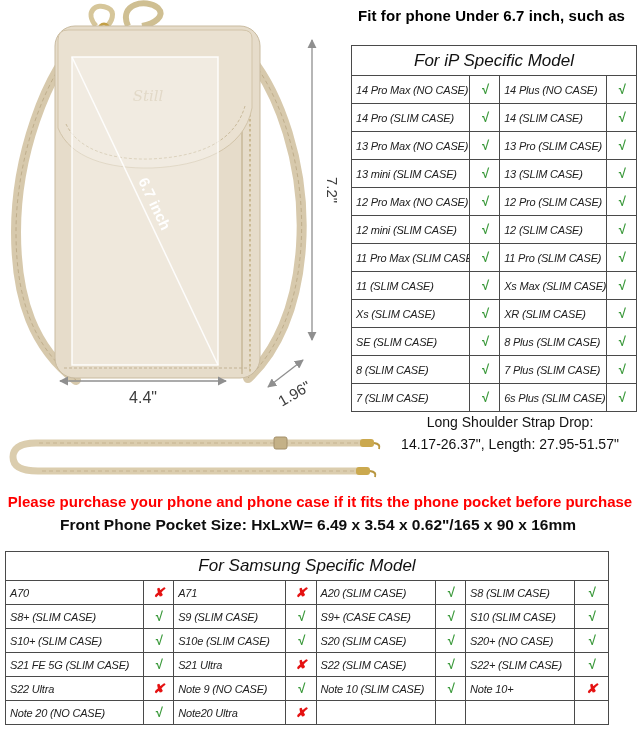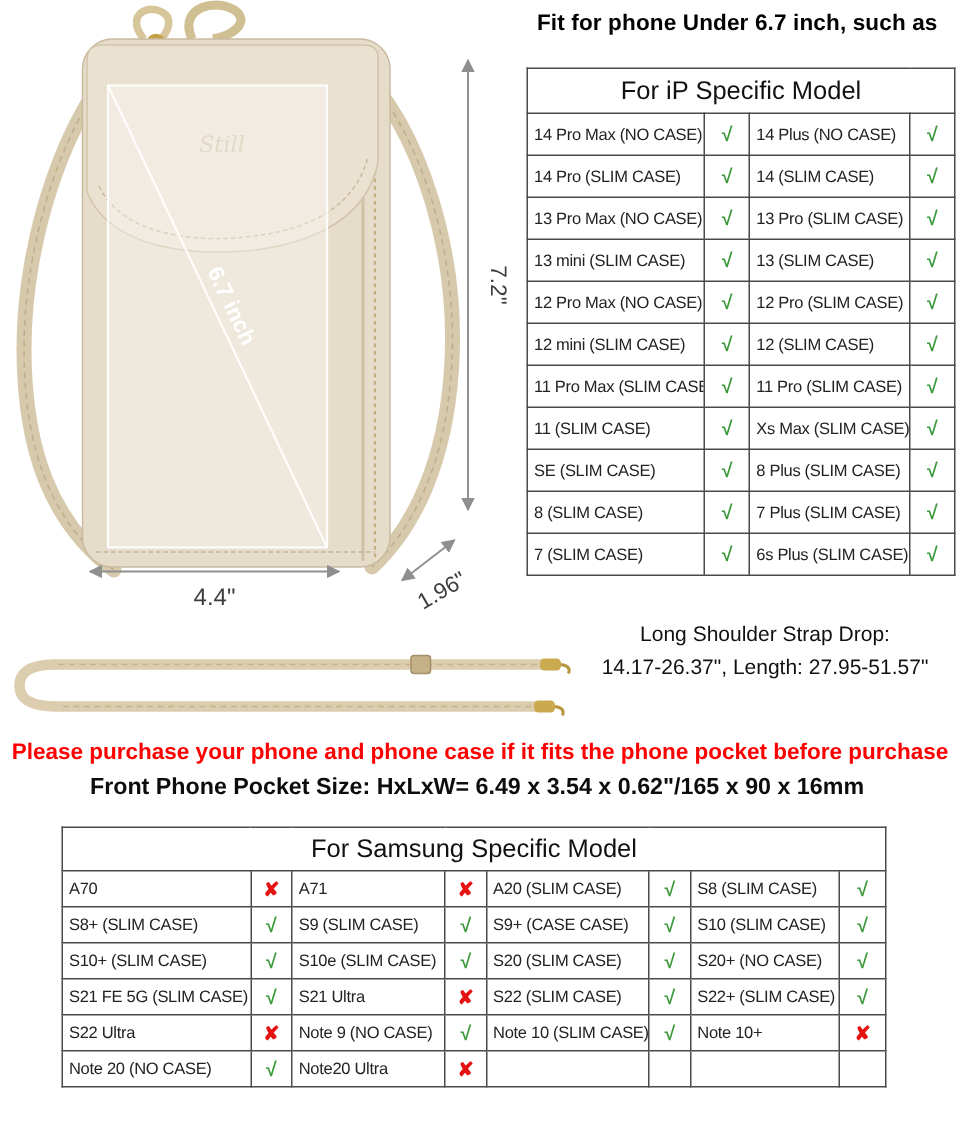--- a/index.html
+++ b/index.html
@@ -6,23 +6,23 @@
   .canvas{
     position:relative;width:640px;height:752px;background:#ffffff;overflow:hidden;
     font-family:"Liberation Sans", sans-serif;color:#1a1a1a;
   }
   
   .fit-title{
     position:absolute;left:343px;top:7px;width:297px;text-align:center;
     font-size:15px;font-weight:bold;white-space:nowrap;letter-spacing:0.1px;color:#000;
   }
   
-  table{border-collapse:collapse;table-layout:fixed;}
+  table{border-collapse:collapse;table-layout:fixed;font-style:italic;}
   .ip-table{position:absolute;left:351px;top:45px;width:286px;}
-  .sam-table{position:absolute;left:5px;top:551px;width:550px;margin-left:36px;}
+  .sam-table{position:absolute;left:5px;top:551px;width:604px;}
   th,td{border:1px solid #4a4a4a;overflow:hidden;white-space:nowrap;vertical-align:middle;}
   th{font-weight:normal;color:#111;}
   .ip-table th{height:27px;font-size:17px;}
   .ip-table td{height:27px;}
   .sam-table th{height:26px;font-size:17px;}
   .sam-table td{height:23px;}
   td.lbl{font-size:11px;padding:0 2px 0 4px;letter-spacing:-0.2px;color:#222;}
   td.mark{text-align:center;font-size:13px;font-weight:bold;padding:0;}
   
   .strap-text{
@@ -150,20 +150,26 @@
       <tr>
           <td class="lbl">11 Pro Max (SLIM CASE)</td>
           <td class="mark" style="color: rgb(60, 154, 60);">√</td>
           <td class="lbl">11 Pro (SLIM CASE)</td>
           <td class="mark" style="color: rgb(60, 154, 60);">√</td>
         </tr>
       <tr>
           <td class="lbl">11 (SLIM CASE)</td>
           <td class="mark" style="color: rgb(60, 154, 60);">√</td>
           <td class="lbl">Xs Max (SLIM CASE)</td>
+          <td class="mark" style="color: rgb(60, 154, 60);">√</td>
+        </tr>
+      <tr>
+          <td class="lbl">Xs (SLIM CASE)</td>
+          <td class="mark" style="color: rgb(60, 154, 60);">√</td>
+          <td class="lbl">XR (SLIM CASE)</td>
           <td class="mark" style="color: rgb(60, 154, 60);">√</td>
         </tr>
       <tr>
           <td class="lbl">SE (SLIM CASE)</td>
           <td class="mark" style="color: rgb(60, 154, 60);">√</td>
           <td class="lbl">8 Plus (SLIM CASE)</td>
           <td class="mark" style="color: rgb(60, 154, 60);">√</td>
         </tr>
       <tr>
           <td class="lbl">8 (SLIM CASE)</td>

